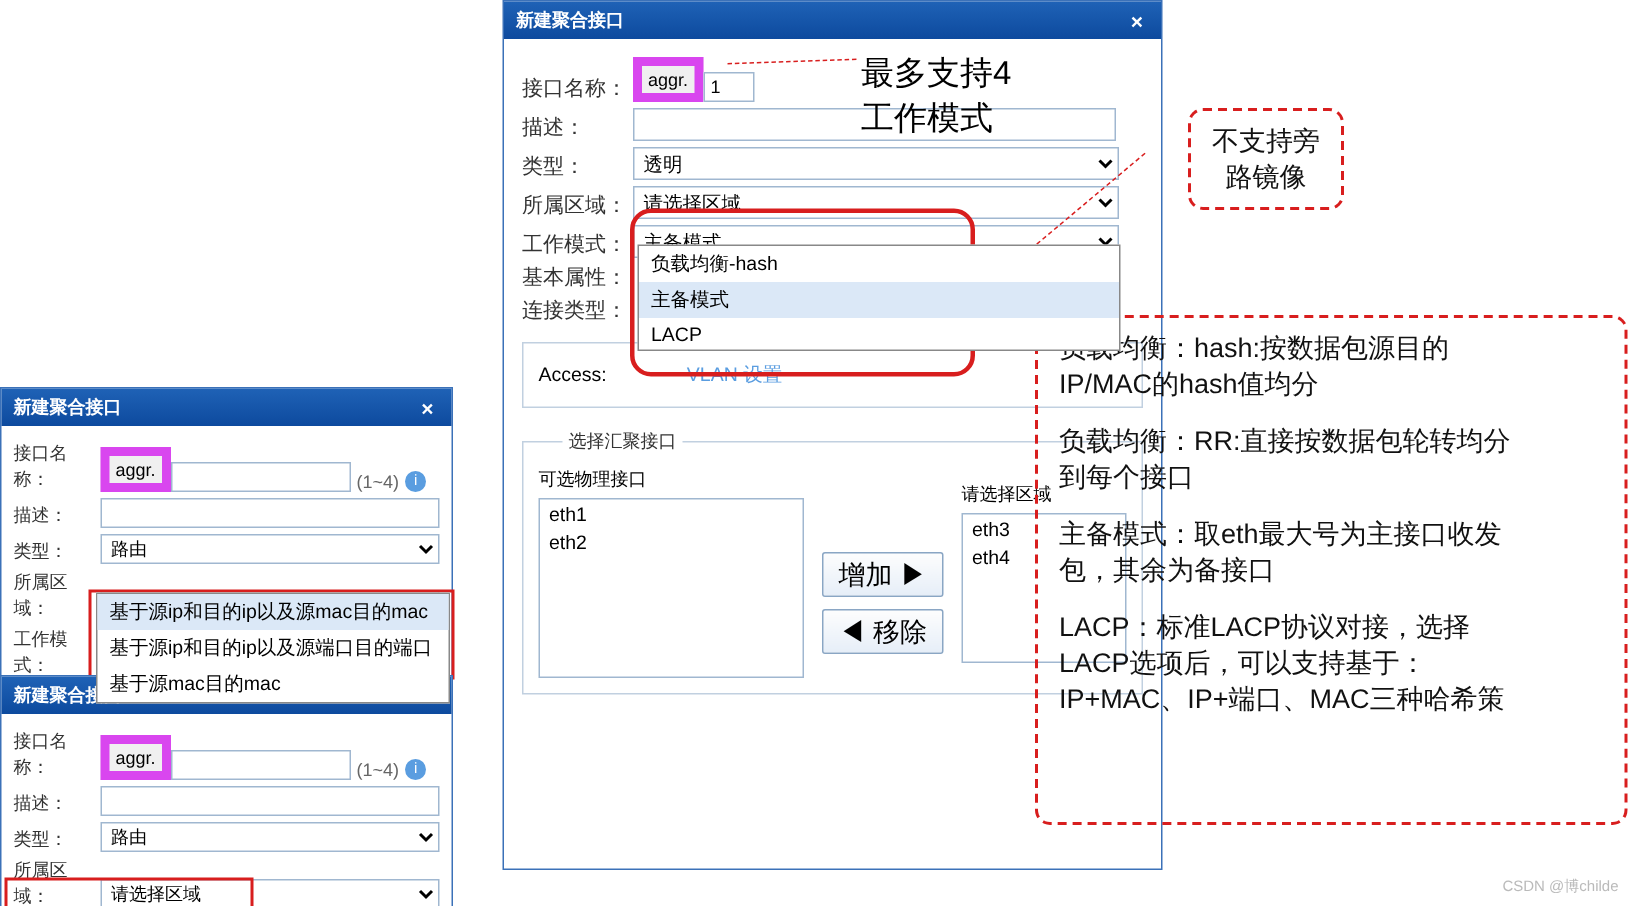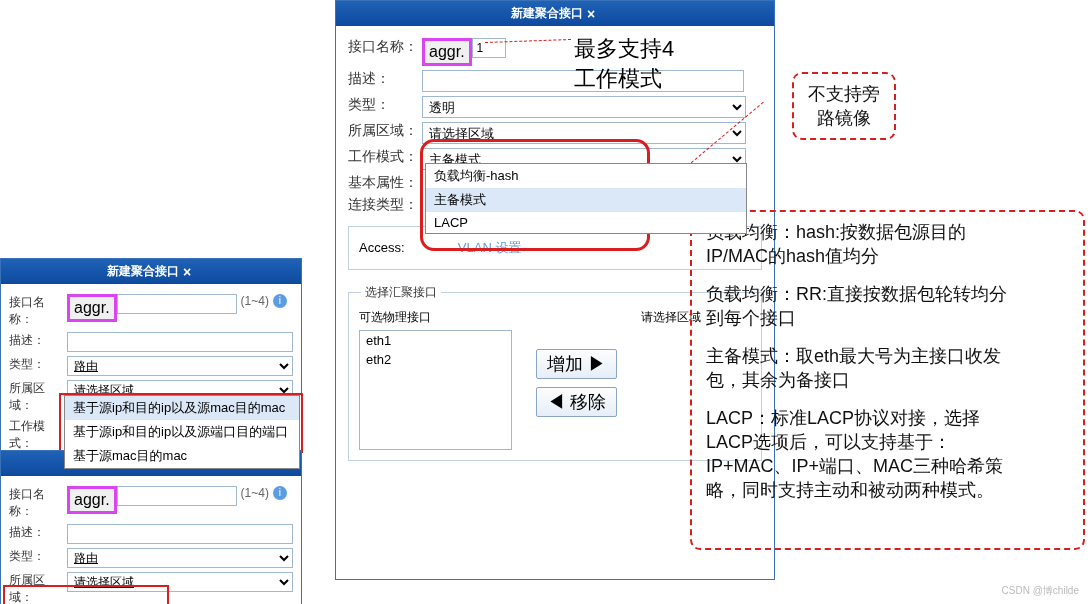--- a/index.html
+++ b/index.html
@@ -1,42 +1,42 @@
 <!DOCTYPE html>
 <html><head>
 <meta charset="utf-8">
 <style>
 * { box-sizing: border-box; margin: 0; padding: 0; }
 body { font-family: "Microsoft YaHei", Arial, sans-serif; font-size: 12px; background: #fff; width: 1091px; height: 604px; position: relative; overflow: hidden; }
 
 .dialog { position: absolute; background: #fff; border: 1px solid #3b71b8; }
-.titlebar { background: linear-gradient(#1f62b6, #0d4a9e); color: #fff; font-weight: bold; padding: 4px 8px; display: flex; justify-content: center; align-items: center; }
+.titlebar { background: linear-gradient(#1f62b6, #0d4a9e); color: #fff; font-weight: bold; padding: 4px 8px; display: flex; justify-content: space-between; align-items: center; }
 .titlebar .close { color: #fff; font-size: 14px; cursor: pointer; padding: 0 4px; }
 .body { padding: 8px 12px; }
-.row { display: flex; align-items: flex-start; margin: 4px 0; }
+.row { display: flex; align-items: flex-end; margin: 4px 0; }
 .lbl { width: 58px; color: #333; font-size: 12px; flex-shrink: 0; }
 .lbl-big { width: 74px; color: #333; font-size: 14px; flex-shrink: 0; }
 
-.prefix { background: #f0f0f0; border: 3px solid #d946ef; padding: 2px 4px; font-size: 16px; }
+.prefix { background: #f0f0f0; border: 6px solid #d946ef; padding: 2px 4px; font-size: 12px; }
 input[type=text] { border: 1px solid #a0b7d0; padding: 2px 4px; font-size: 12px; }
 select { border: 1px solid #a0b7d0; padding: 1px 2px; font-size: 12px; background: #fff; }
 .sel-big { width: 324px; height: 22px; font-size: 13px; }
-.sel-sm { width: 236px; height: 20px; text-decoration: underline; }
+.sel-sm { width: 236px; height: 20px; }
 
 .info-icon { display: inline-block; width: 14px; height: 14px; border-radius: 50%; background: #5a9de0; color: #fff; text-align: center; line-height: 14px; font-size: 10px; margin-left: 4px; }
 
 .dropdown-open { position: absolute; border: 1px solid #888; background: #fff; z-index: 10; }
 .dropdown-open div { padding: 3px 8px; font-size: 13px; }
 .dropdown-open .hl { background: #dbe8f7; }
 
 .red-rect { position: absolute; border: 3px solid #d81e1e; border-radius: 14px; background: transparent; pointer-events: none; }
 .red-box { position: absolute; border: 2px solid #d81e1e; background: transparent; pointer-events: none; }
 
 .groupbox { border: 1px solid #c1d0e0; margin-top: 12px; position: relative; }
-.groupbox .gtitle { position: absolute; top: -9px; left: 12px; background: #fff; padding: 0 4px; color: #333; font-size: 12px; }
+.groupbox .gtitle { position: absolute; top: -9px; left: 26px; background: #fff; padding: 0 4px; color: #333; font-size: 12px; }
 .groupbox .ginner { padding: 16px 10px 10px 10px; }
 
 .listbox { border: 1px solid #a0b7d0; background: #fff; font-size: 13px; }
 .listbox div { padding: 2px 6px; }
 
 .btn { border: 1px solid #8aa6c4; background: linear-gradient(#fdfdfd,#e6eef8); padding: 2px 10px; font-size: 18px; cursor: pointer; border-radius: 2px; }
 
 .callout { position: absolute; border: 2px dashed #d81e1e; border-radius: 10px; padding: 8px 14px; font-size: 18px; color: #111; background: transparent; }
 .red-line { position: absolute; border-top: 1px dashed #d81e1e; transform-origin: 0 0; }
 .watermark { position: absolute; right: 12px; bottom: 6px; color: rgba(140,140,140,.6); font-size: 10px; }
@@ -81,34 +81,38 @@
     </div>
     <div class="groupbox" style="height:44px">
       <div class="ginner" style="padding-top:12px">
         <span style="font-size:13px">Access:</span>
         <span style="color:#5a9de0; margin-left:50px; font-size:13px">VLAN 设置</span>
       </div>
     </div>
 
     <div class="groupbox" style="margin-top:22px">
       <span class="gtitle">选择汇聚接口</span>
-      <div class="ginner" style="display:flex; gap:24px; align-items:flex-start;">
+      <div class="ginner" style="display:flex; gap:12px; align-items:center;">
         <div style="flex:1">
           <div style="margin-bottom:4px">可选物理接口</div>
           <div class="listbox" style="height:120px">
             <div>eth1</div>
             <div>eth2</div>
           </div>
         </div>
         <div style="display:flex; flex-direction:column; gap:8px; padding-top:40px">
           <button class="btn">增加 ▶</button>
           <button class="btn">◀ 移除</button>
         </div>
         <div style="flex:0 0 110px">
           <div style="margin-bottom:4px">请选择区域</div>
+          <div class="listbox" style="height:100px">
+            <div>eth3</div>
+            <div>eth4</div>
+          </div>
         </div>
       </div>
     </div>
 
   </div>
 
   <div class="dropdown-open" style="left:89px; top:162px; width:322px;">
     <div>负载均衡-hash</div>
     <div class="hl">主备模式</div>
     <div>LACP</div>
@@ -207,20 +211,19 @@
   <div style="height:14px"></div>
   <div>负载均衡：RR:直接按数据包轮转均分</div>
   <div>到每个接口</div>
   <div style="height:14px"></div>
   <div>主备模式：取eth最大号为主接口收发</div>
   <div>包，其余为备接口</div>
   <div style="height:14px"></div>
   <div>LACP：标准LACP协议对接，选择</div>
   <div>LACP选项后，可以支持基于：</div>
   <div>IP+MAC、IP+端口、MAC三种哈希策</div>
-  <div>略，同时支持主动和被动两种模式。</div>
 </div>
 
 <div class="red-line" style="left:652px; top:195px; width:145px; transform:rotate(-40deg);"></div>
 <div class="red-line" style="left:652px; top:195px; width:90px; transform:rotate(22deg);"></div>
 <div class="red-line" style="left:485px; top:42px; width:86px; transform:rotate(-2deg);"></div>
 
 <div class="watermark">CSDN @博childe</div>
 
 </body></html>

